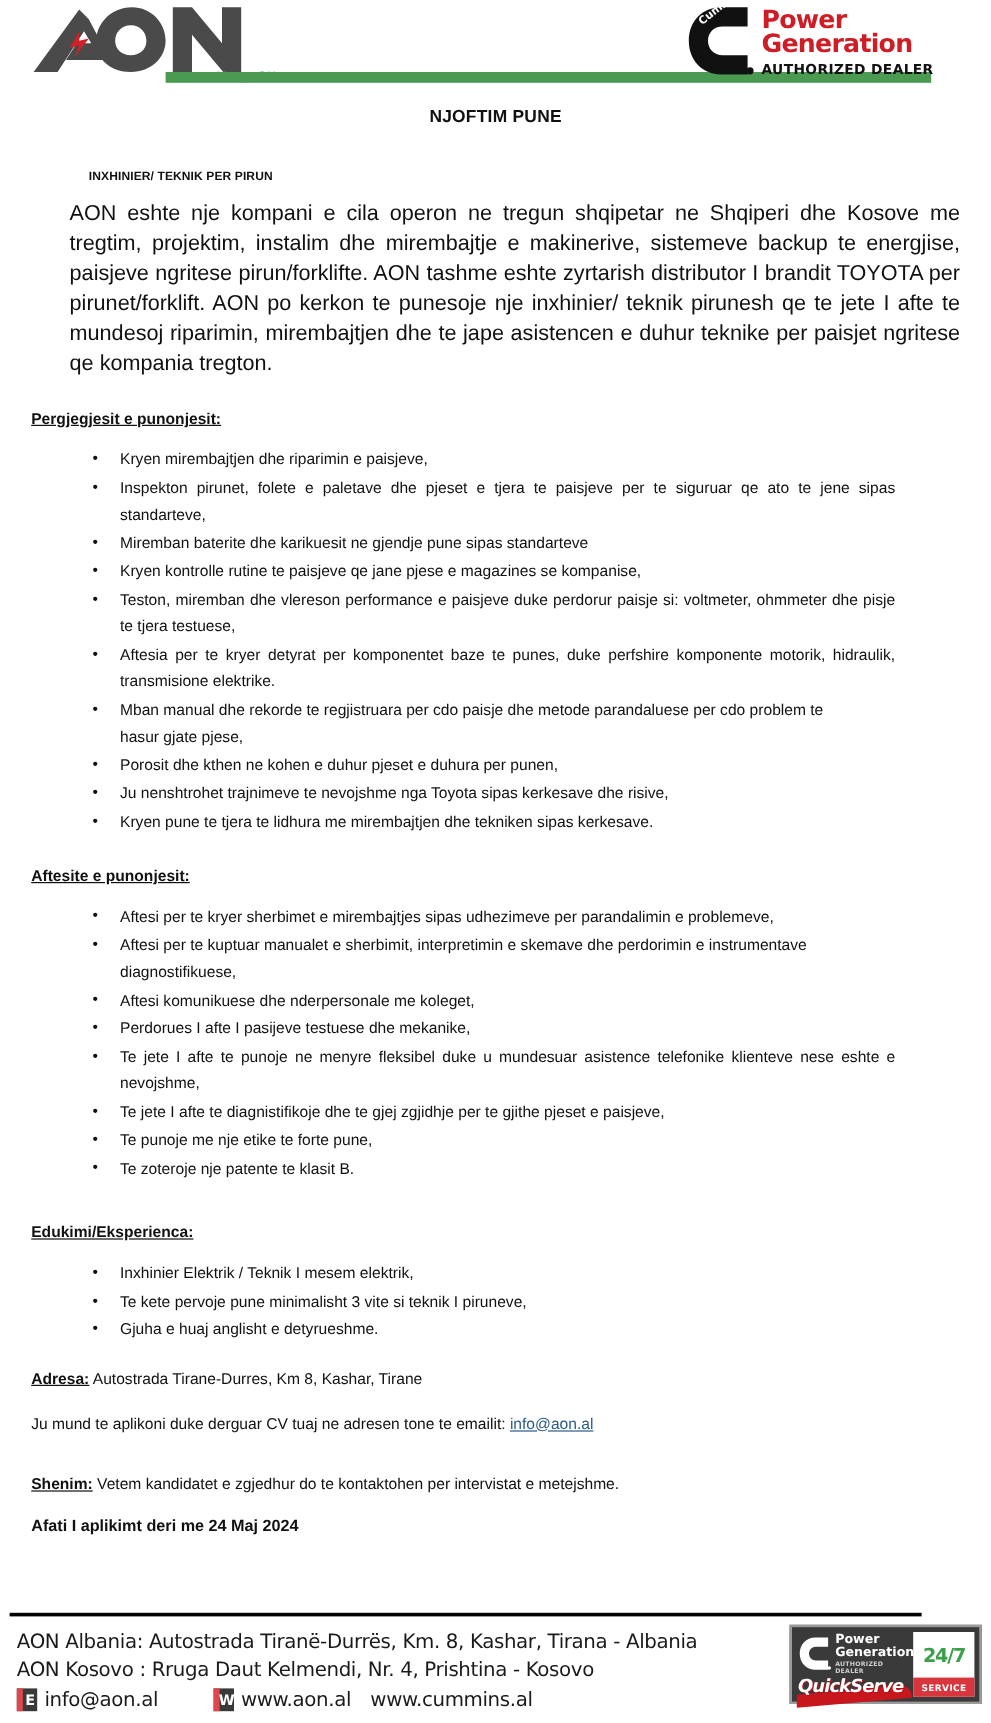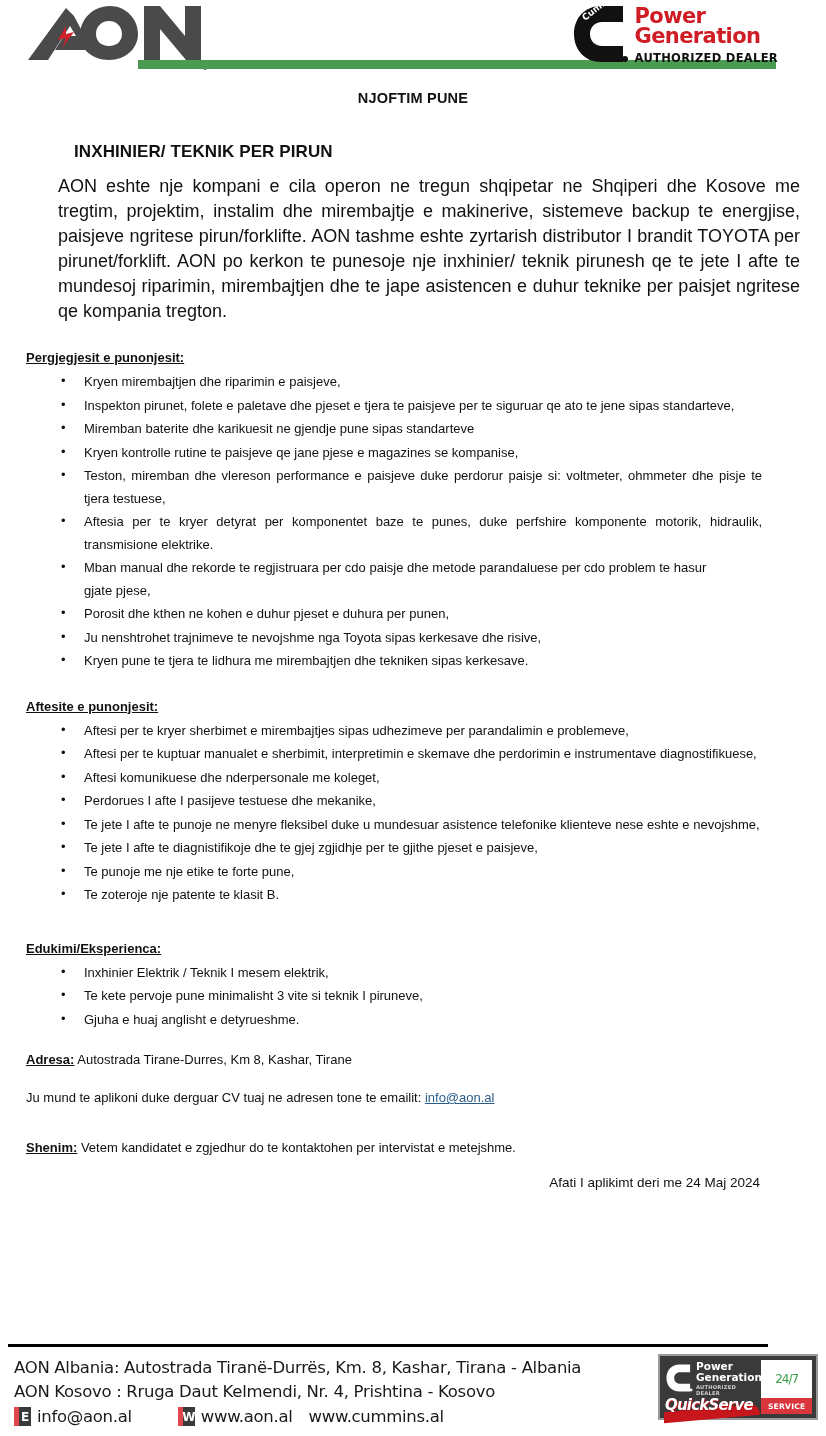--- a/index.html
+++ b/index.html
@@ -90,21 +90,21 @@
   .doc-title {
     text-align: center;
     font-weight: bold;
     font-size: 14.5px;
     margin-top: 12px;
     letter-spacing: 0.2px;
     font-family: "Liberation Sans", sans-serif;
   }
   .job-title {
     font-weight: bold;
-    font-size: 17px;
+    font-size: 10px;
     margin-top: 36px;
     letter-spacing: 0.1px;
     padding-left: 48px;
   }
   .intro {
     margin-top: 12px;
     font-size: 18px;
     line-height: 25px;
     text-align: justify;
     margin-left: 32px;
@@ -112,21 +112,21 @@
 
   .section-head {
     font-weight: bold;
     font-size: 13px;
     text-decoration: underline;
     margin-top: 26px;
     margin-bottom: 6px;
   }
 
   ul.bullets {
-    margin: 0;
+    margin: 16px;
     padding-left: 58px;
     list-style: none;
   }
   ul.bullets > li {
     position: relative;
     font-size: 13px;
     line-height: 22.5px;
     margin-bottom: 1px;
     padding-left: 0;
   }
@@ -163,22 +163,22 @@
     line-height: 34px;
     margin-top: 22px;
     text-align: justify;
     padding-right: 80px;
   }
   .shenim .lbl {
     font-weight: bold;
     text-decoration: underline;
   }
   .deadline {
-    text-align: right;
-    font-weight: normal;
+    text-align: left;
+    font-weight: bold;
     font-size: 13.5px;
     margin-top: 10px;
     padding-right: 40px;
   }
 
   
   .footer {
     position: absolute;
     left: 0;
     bottom: 0;
@@ -303,22 +303,22 @@
     position: relative;
     display: flex;
     flex-direction: column;
   }
   .qs-247 {
     flex: 1;
     display: flex;
     align-items: center;
     justify-content: center;
     color: #3aa04a;
-    font-weight: normal;
-    font-size: 12px;
+    font-weight: bold;
+    font-size: 16px;
     letter-spacing: -1px;
     font-family: "DejaVu Sans", sans-serif;
   }
   .qs-service {
     height: 16px;
     background: #d8353c;
     color: #ffffff;
     font-weight: bold;
     font-size: 7.5px;
     display: flex;

